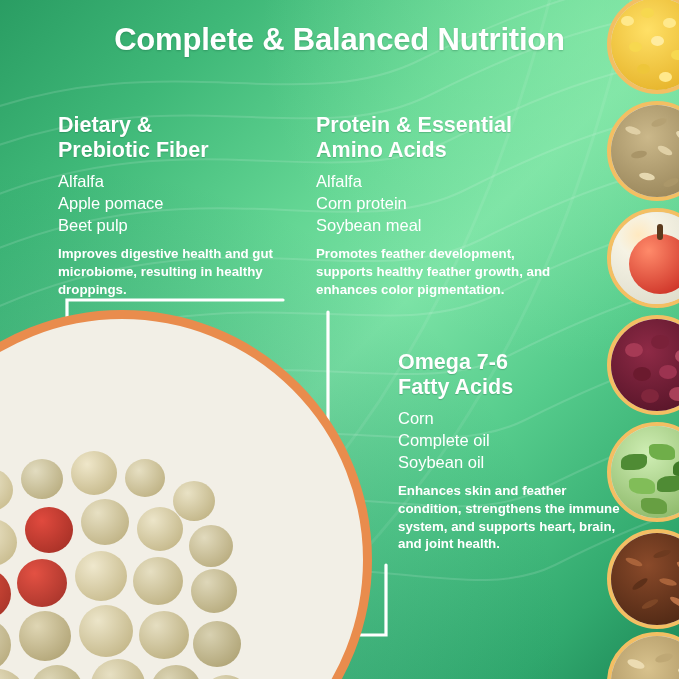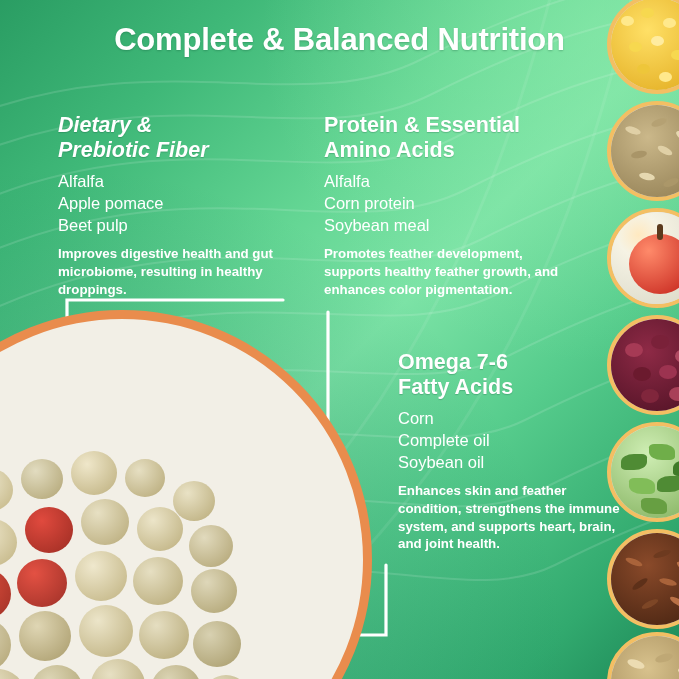--- a/index.html
+++ b/index.html
@@ -58,21 +58,21 @@
     font-weight:400;
   }
   .block .desc {
     color:#ffffff;
     font-size:13.3px;
     line-height:1.33;
     font-weight:bold;
   }
 
   #block-fiber   { left:58px;  top:113px; width:240px; }
-  #block-protein { left:324px; top:113px; width:248px; }
+  #block-protein { left:316px; top:113px; width:248px; }
   #block-omega   { left:398px; top:350px; width:225px; }
 
   
   #leaders { position:absolute; inset:0; pointer-events:none; }
 
   
   .bowl {
     position:absolute;
     left:-128px; top:310px;
     width:500px; height:500px;
@@ -180,21 +180,21 @@
       <div class="kibble" style="left:90px;  top:350px; width:54px; height:52px; background:radial-gradient(circle at 35% 30%, #e9e2c6, #b8aa78);"></div>
       <div class="kibble" style="left:150px; top:346px; width:52px; height:50px; background:radial-gradient(circle at 35% 30%, #ddd6b6, #aca06d);"></div>
       <div class="kibble" style="left:210px; top:340px; width:54px; height:52px; background:radial-gradient(circle at 35% 30%, #e7e0c3, #b6a876);"></div>
       <div class="kibble" style="left:270px; top:346px; width:50px; height:48px; background:radial-gradient(circle at 35% 30%, #dbd4b4, #a99c6b);"></div>
       <div class="kibble" style="left:322px; top:356px; width:46px; height:44px; background:radial-gradient(circle at 35% 30%, #e4ddc0, #b3a572);"></div>
 
     </div>
   </div>
 
   <div class="block" id="block-fiber">
-    <div class="head" style="white-space:pre-line;font-style:italic;">Dietary &amp;
+    <div class="head" style="white-space:pre-line;">Dietary &amp;
 Prebiotic Fiber</div>
     <div class="ingredients" style="white-space:pre-line;">Alfalfa
 Apple pomace
 Beet pulp</div>
     <div class="desc">Improves digestive health and gut microbiome, resulting in healthy droppings.</div>
   </div>
 
   <div class="block" id="block-protein">
     <div class="head" style="white-space:pre-line;">Protein &amp; Essential
 Amino Acids</div>

